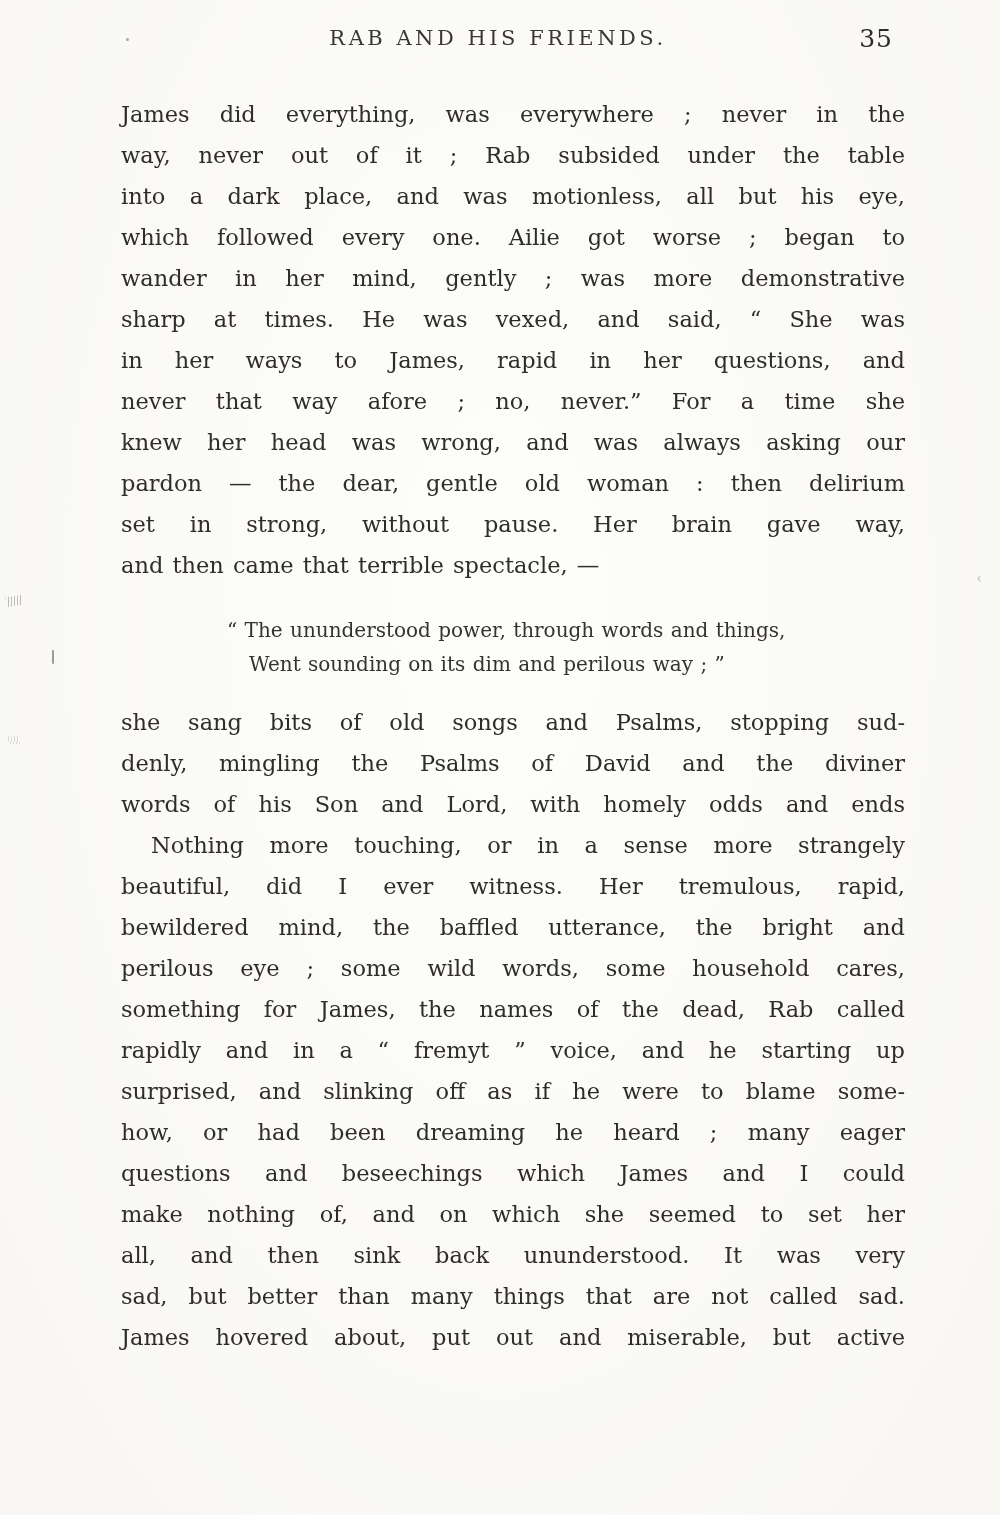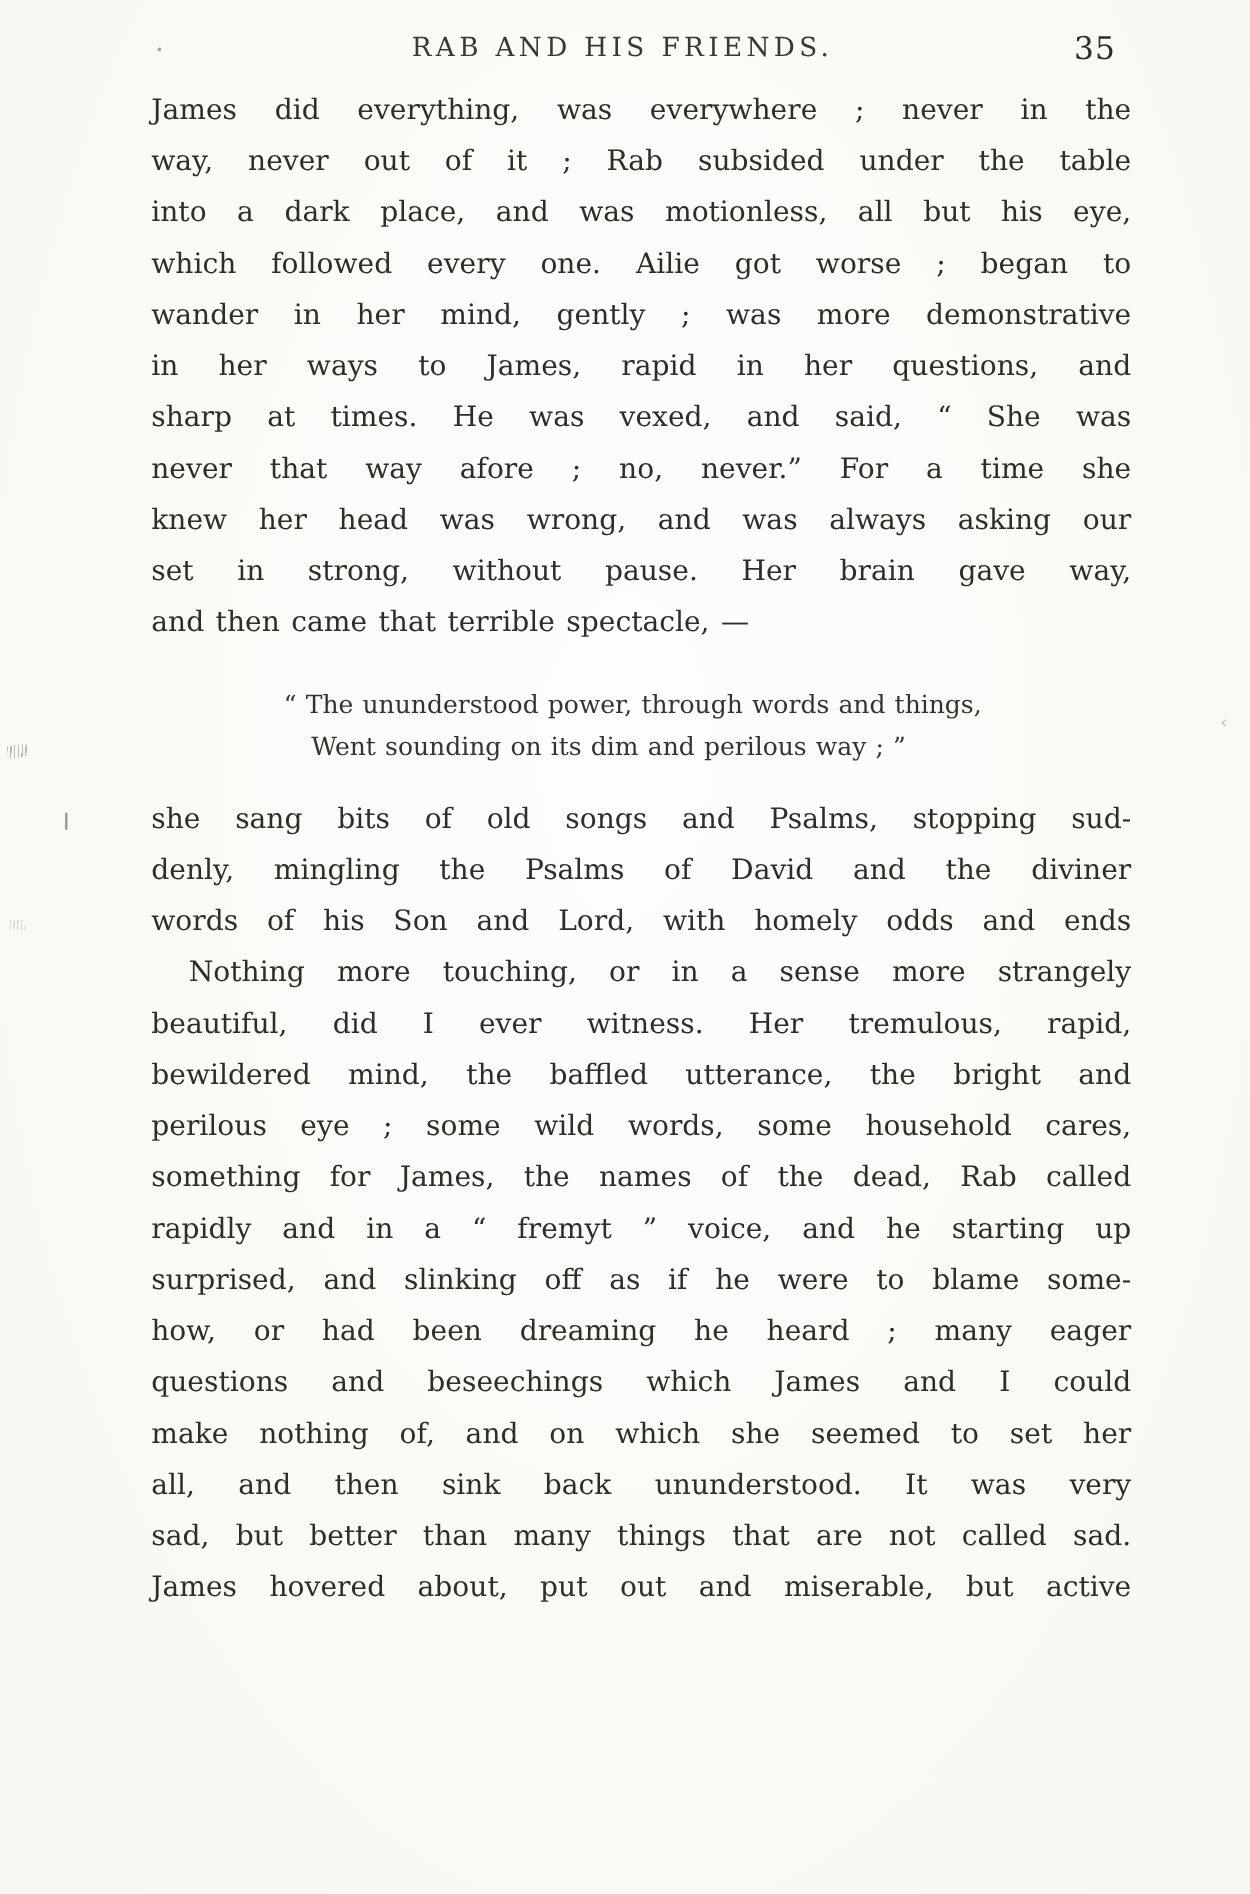--- a/index.html
+++ b/index.html
@@ -45,20 +45,21 @@
 
   .page-number {
     position: absolute;
     right: 12px;
     top: -2px;
     font-size: 25px;
     letter-spacing: 1px;
   }
 
   .body-text {
+    margin-top: 26px;
   }
 
   .paragraph .text-line {
     font-size: 22.5px;
     line-height: 41px;
     text-align: justify;
     text-align-last: justify;
     word-spacing: 2px;
     white-space: normal;
   }
@@ -116,24 +117,25 @@
     <span class="page-number">35</span>
   </div>
 
   <div class="body-text">
       <div class="paragraph">
         <div class="text-line">James did everything, was everywhere ; never in the</div>
         <div class="text-line">way, never out of it ; Rab subsided under the table</div>
         <div class="text-line">into a dark place, and was motionless, all but his eye,</div>
         <div class="text-line">which followed every one. Ailie got worse ; began to</div>
         <div class="text-line">wander in her mind, gently ; was more demonstrative</div>
+        <div class="text-line">sharp at times. He was vexed, and said, “ She was</div>
         <div class="text-line">in her ways to James, rapid in her questions, and</div>
-        <div class="text-line">sharp at times. He was vexed, and said, “ She was</div>
         <div class="text-line">never that way afore ; no, never.” For a time she</div>
         <div class="text-line">knew her head was wrong, and was always asking our</div>
+        <div class="text-line">pardon — the dear, gentle old woman : then delirium</div>
         <div class="text-line">set in strong, without pause. Her brain gave way,</div>
         <div class="text-line line-last">and then came that terrible spectacle, —</div>
       </div>
       <div class="verse">
         <div class="verse-line">“ The ununderstood power, through words and things,</div>
         <div class="verse-line verse-line-2">Went sounding on its dim and perilous way ; ”</div>
       </div>
       <div class="paragraph">
         <div class="text-line">she sang bits of old songs and Psalms, stopping sud-</div>
         <div class="text-line">denly, mingling the Psalms of David and the diviner</div>

